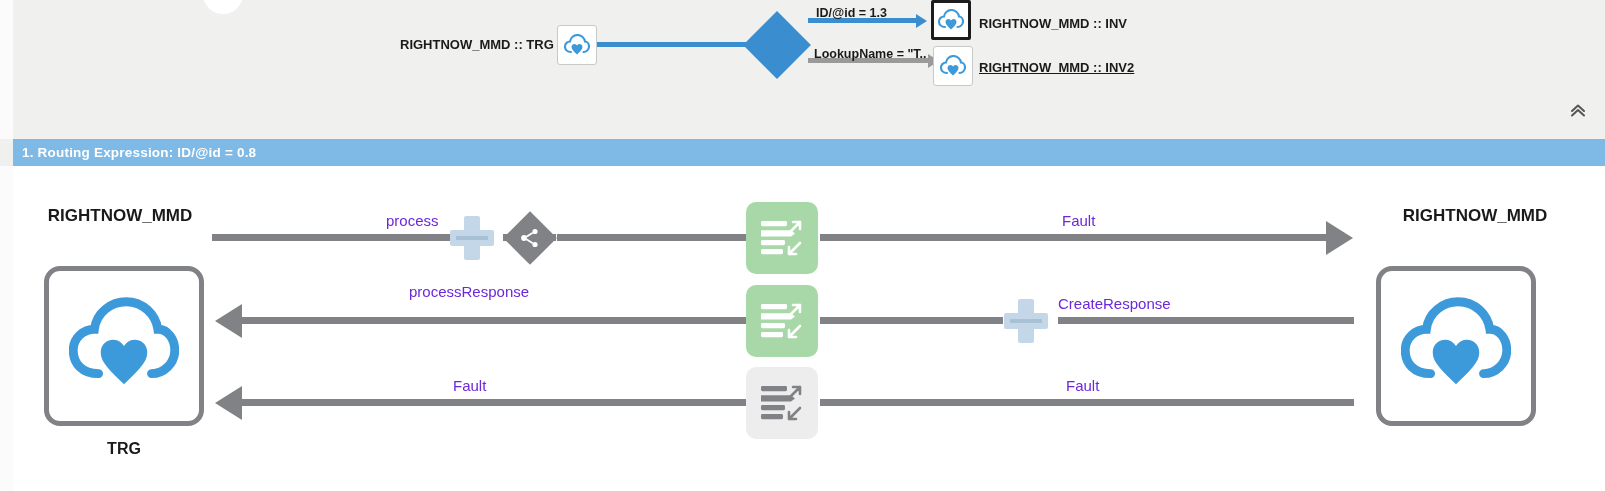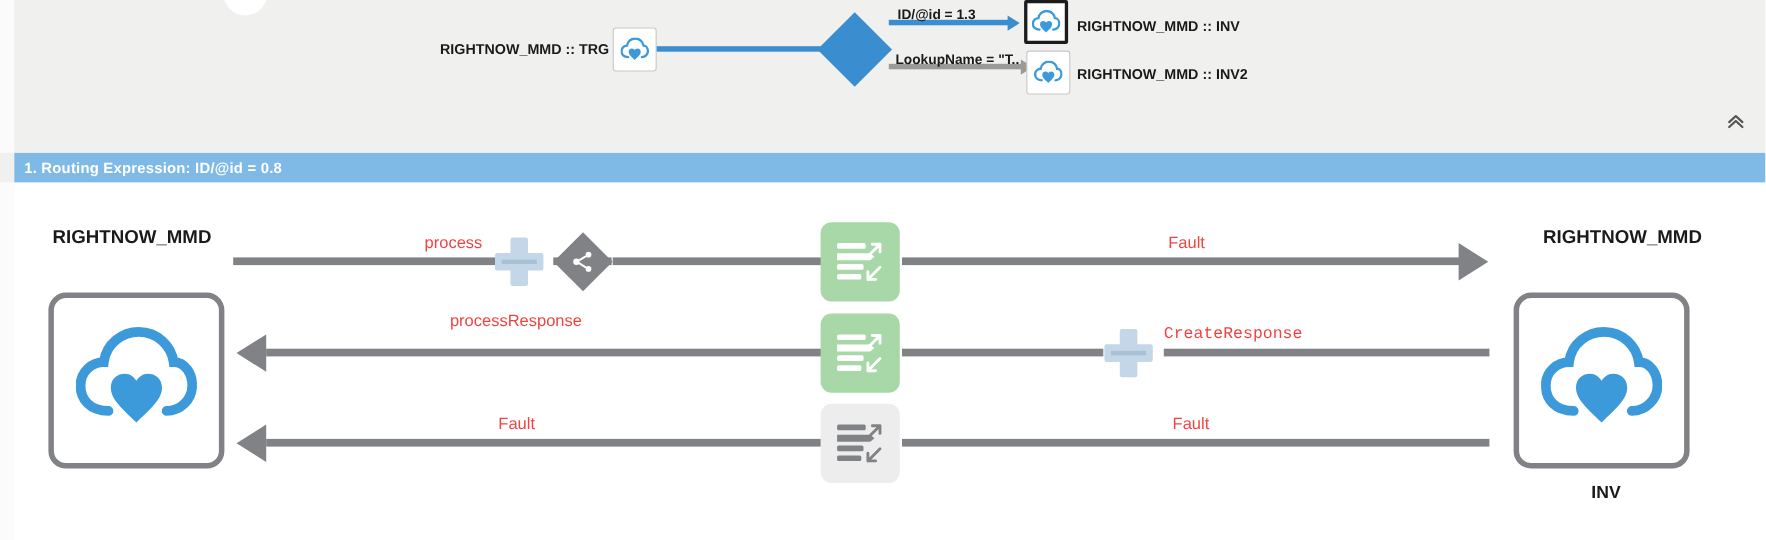--- a/index.html
+++ b/index.html
@@ -176,21 +176,21 @@
   }
 
   .flow-line {
     position: absolute;
     height: 7px;
     background: #808285;
   }
   .flow-label {
     position: absolute;
     font-size: 15px;
-    color: #ef4444;
+    color: #6d28d9;
     white-space: nowrap;
     line-height: 1;
   }
   .arrow-left {
     position: absolute;
     width: 0; height: 0;
     border-top: 17px solid transparent;
     border-bottom: 17px solid transparent;
     border-right: 27px solid #808285;
   }
@@ -300,21 +300,21 @@
     <div class="ov-label" style="left:966px; top:17px;">RIGHTNOW_MMD :: INV</div>
 
     <div class="ov-node" style="left:920px; top:46px;">
       <span>
         <svg width="26" height="22" viewBox="0 0 52 44">
           <path d="M14 36 C6 36 2 31 2 25 C2 19 7 15 12 15 C13 7 20 2 27 2 C35 2 41 8 42 15 C47 15 50 20 50 25 C50 31 45 36 39 36" fill="none" stroke="#3d9ada" stroke-width="4.2" stroke-linecap="round"></path>
           <path d="M26 41 C20 35 15 31 15 26 C15 22 18 20 21 20 C23.5 20 25 21.5 26 23 C27 21.5 28.5 20 31 20 C34 20 37 22 37 26 C37 31 32 35 26 41 Z" fill="#3d9ada"></path>
         </svg>
       </span>
     </div>
-    <div class="ov-label" style="left:966px; top:61px;">RIGHTNOW_MMD :: INV2</div>
+    <div class="ov-label" style="left:966px; top:61px;text-decoration:underline;">RIGHTNOW_MMD :: INV2</div>
 
   </div>
 
   <div id="collapse-chevron">
     <svg width="18" height="18" viewBox="0 0 18 18">
       <path d="M3 10 L9 4.5 L15 10" fill="none" stroke="#555" stroke-width="2" stroke-linecap="round" stroke-linejoin="round"></path>
       <path d="M3 14.5 L9 9 L15 14.5" fill="none" stroke="#555" stroke-width="2" stroke-linecap="round" stroke-linejoin="round"></path>
     </svg>
   </div>
 </div>
@@ -329,33 +329,33 @@
 
   <div class="ep-box" style="left:44px; top:100px;">
     <span>
       <svg width="110" height="94" viewBox="0 0 52 44">
         <path d="M14 36 C6 36 2 31 2 25 C2 19 7 15 12 15 C13 7 20 2 27 2 C35 2 41 8 42 15 C47 15 50 20 50 25 C50 31 45 36 39 36" fill="none" stroke="#3d9ada" stroke-width="4.2" stroke-linecap="round"></path>
         <path d="M26 41 C20 35 15 31 15 26 C15 22 18 20 21 20 C23.5 20 25 21.5 26 23 C27 21.5 28.5 20 31 20 C34 20 37 22 37 26 C37 31 32 35 26 41 Z" fill="#3d9ada"></path>
       </svg>
     </span>
   </div>
 
+  <div class="ep-caption" style="left:34px; top:274px;">TRG</div>
 
   <div class="ep-title" style="left:1385px; top:40px;">RIGHTNOW_MMD</div>
 
   <div class="ep-box" style="left:1376px; top:100px;">
     <span>
       <svg width="110" height="94" viewBox="0 0 52 44">
         <path d="M14 36 C6 36 2 31 2 25 C2 19 7 15 12 15 C13 7 20 2 27 2 C35 2 41 8 42 15 C47 15 50 20 50 25 C50 31 45 36 39 36" fill="none" stroke="#3d9ada" stroke-width="4.2" stroke-linecap="round"></path>
         <path d="M26 41 C20 35 15 31 15 26 C15 22 18 20 21 20 C23.5 20 25 21.5 26 23 C27 21.5 28.5 20 31 20 C34 20 37 22 37 26 C37 31 32 35 26 41 Z" fill="#3d9ada"></path>
       </svg>
     </span>
   </div>
 
-  <div class="ep-caption" style="left:1370px; top:274px;">INV</div>
 
   <div class="flow-line" style="left:212px; top:68px; width:245px;"></div>
   <div class="flow-label" style="left:386px; top:47px;">process</div>
 
   <div class="plus-node" style="left:450px; top:50px;">
     <div class="bar-h"></div>
       <div class="bar-v"></div>
       <div class="stitch"></div>
   </div>
 
@@ -405,21 +405,21 @@
 
   <div class="flow-line" style="left:820px; top:151px; width:183px;"></div>
 
   <div class="plus-node" style="left:1004px; top:133px;">
     <div class="bar-h"></div>
       <div class="bar-v"></div>
       <div class="stitch"></div>
   </div>
 
   <div class="flow-line" style="left:1058px; top:151px; width:296px;"></div>
-  <div class="flow-label" style="left:1058px; top:130px;font-family:Liberation Mono, monospace;">CreateResponse</div>
+  <div class="flow-label" style="left:1058px; top:130px;">CreateResponse</div>
 
   <div class="arrow-left" style="left:215px; top:220px;"></div>
   <div class="flow-line" style="left:242px; top:233px; width:505px;"></div>
   <div class="flow-label" style="left:453px; top:212px;">Fault</div>
 
   <div class="map-node gray" style="left:746px; top:201px;">
     <svg width="46" height="42" viewBox="0 0 46 42">
       <rect x="2" y="4" width="26" height="5.2" rx="1.4" fill="#808285"></rect>
       <path d="M2 13.2 h30 l4 3.2 -4 3.2 H2 z" fill="#808285"></path>
       <rect x="2" y="23" width="24" height="5.2" rx="1.4" fill="#808285"></rect>

